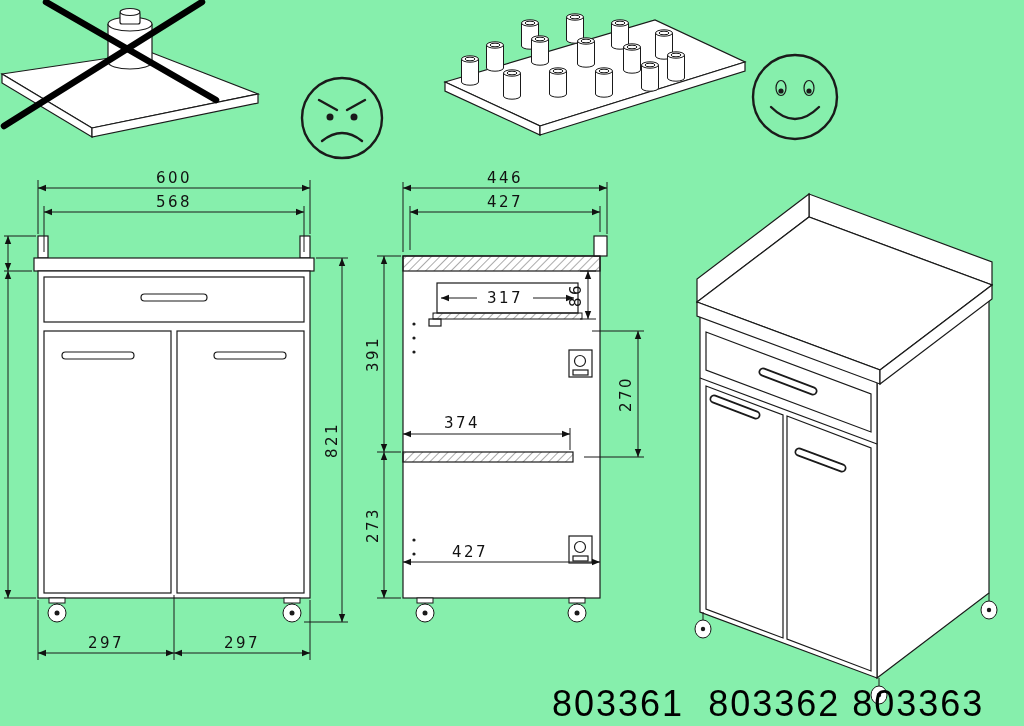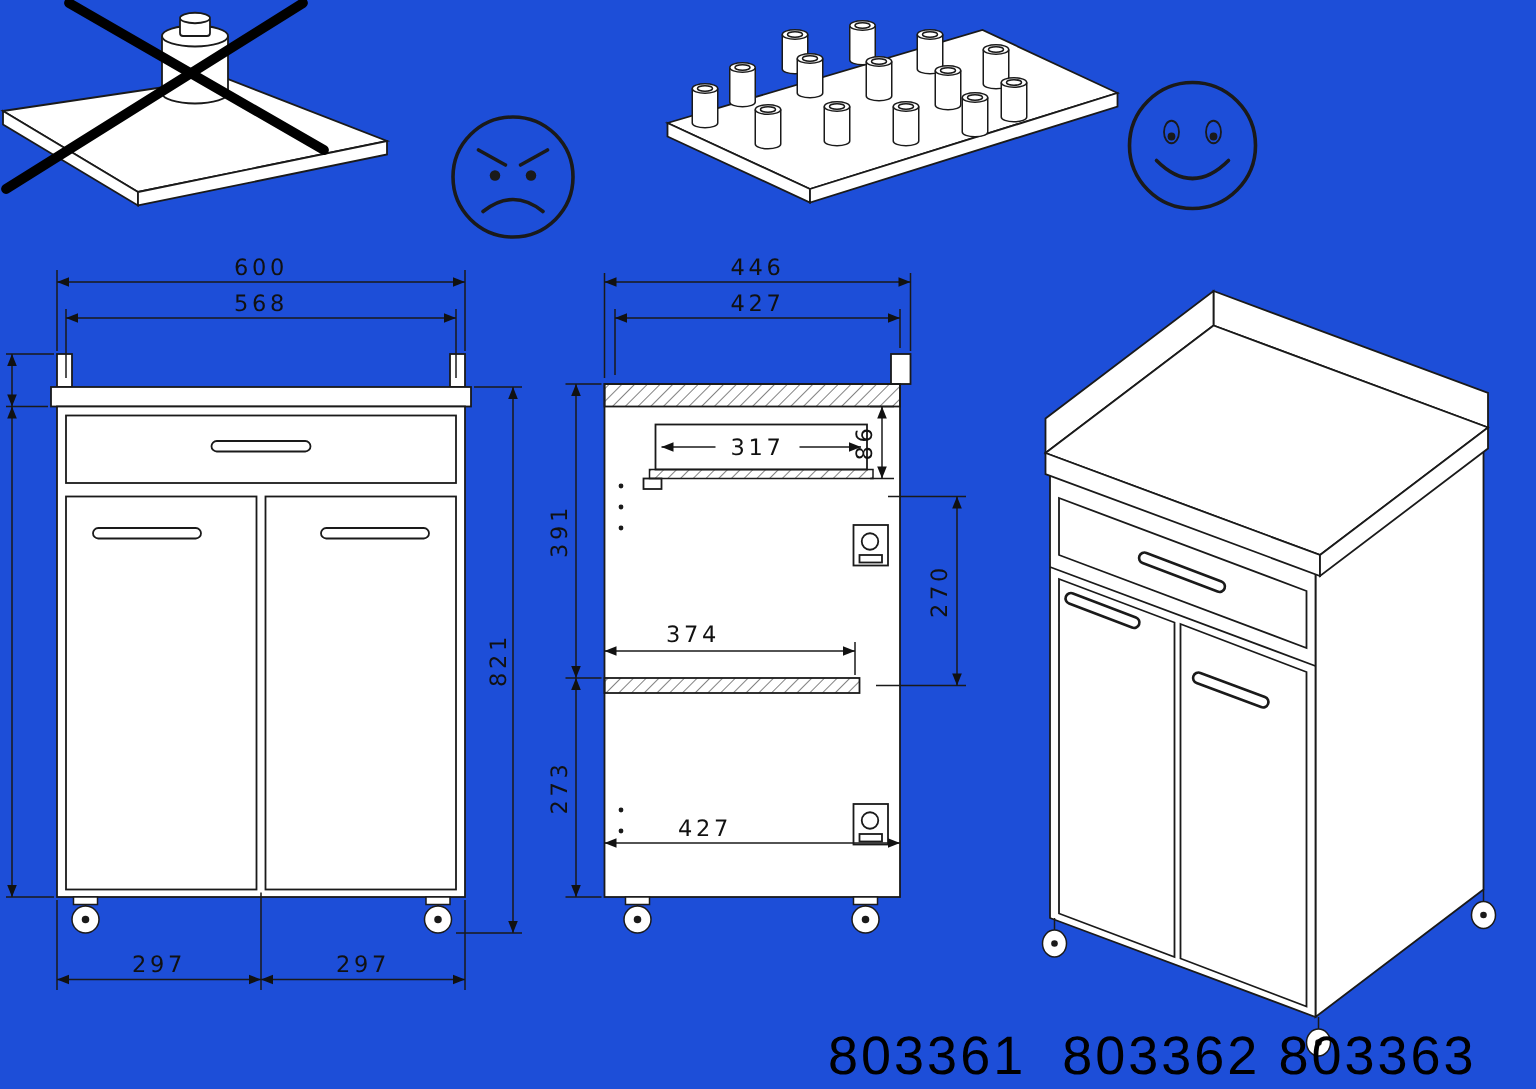--- a/index.html
+++ b/index.html
@@ -1,16 +1,16 @@
 <!DOCTYPE html>
 <html><head>
 <meta charset="utf-8">
 <style>
   html,body{margin:0;padding:0;background:#fff;}
-  .stage{position:relative;width:1024px;height:726px;background:#1d4ed8;overflow:hidden;
+  .stage{position:relative;width:1024px;height:726px;background:#86efac;overflow:hidden;
          font-family:"DejaVu Sans",sans-serif;}
   svg{position:absolute;left:0;top:0;}
   .p   {stroke:#1a1a1a;stroke-width:1.2;fill:#fff;}
   .pn  {stroke:#1a1a1a;stroke-width:1.2;fill:none;}
   .dim {stroke:#1a1a1a;stroke-width:1;fill:none;}
   .thk {stroke:#000;stroke-width:6.5;fill:none;stroke-linecap:round;}
   .face{stroke:#1a1a1a;stroke-width:2.4;fill:none;stroke-linecap:round;}
   .dt  {font-family:"DejaVu Sans",sans-serif;font-size:15px;letter-spacing:2.5px;
         fill:#111;text-anchor:middle;}
   .bg  {fill:#fff;stroke:none;}

